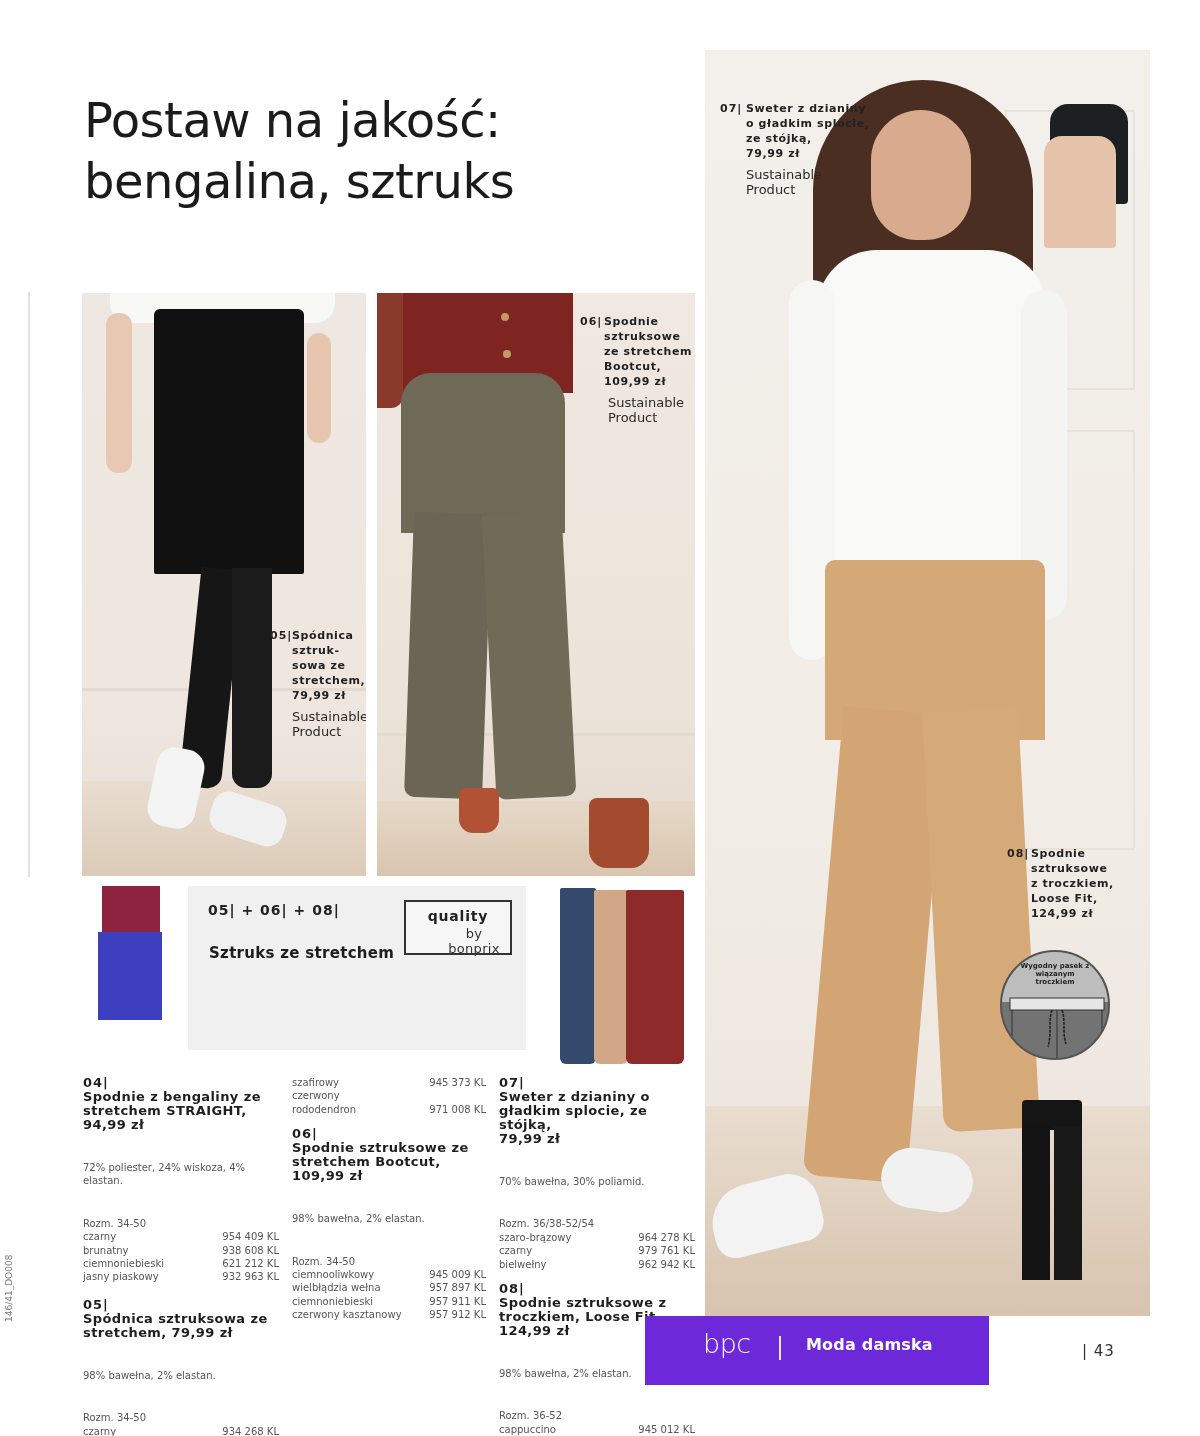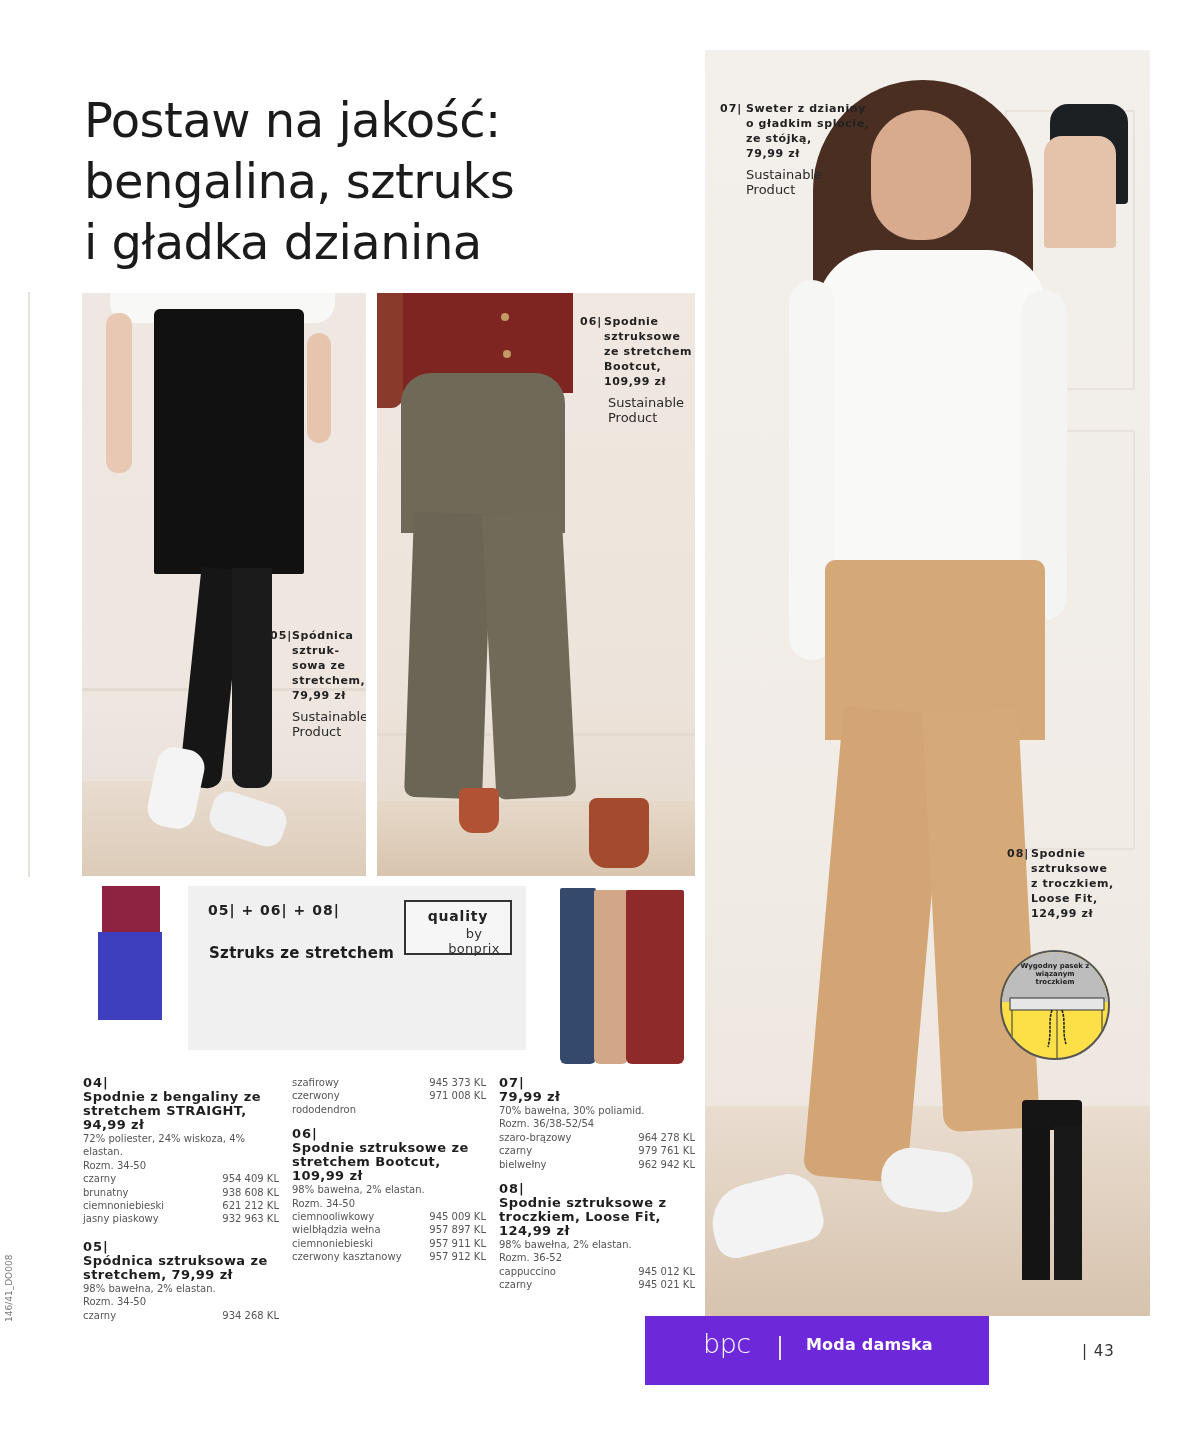--- a/index.html
+++ b/index.html
@@ -59,47 +59,46 @@
   .quality-badge .q2 { font-size: 13px; color: #333; margin-top: 2px; letter-spacing: 0.3px; margin-left: 32px; }
 
   
   .swatch-skirts { left: 88px; top: 886px; width: 78px; height: 135px; }
   .swatch-pants { left: 556px; top: 886px; width: 132px; height: 178px; }
   .swatch-sweaters { left: 1044px; top: 104px; width: 84px; height: 144px; }
   .swatch-black-pants { left: 1022px; top: 1100px; width: 60px; height: 180px; }
 
   
   .drawstring-badge { left: 1000px; top: 950px; width: 110px; height: 110px; border-radius: 50%;
-    border: 2px solid #555; background: #fde047; overflow: hidden; }
+    border: 2px solid #555; background: #737373; overflow: hidden; }
   .drawstring-badge .top { position: absolute; left: 0; right: 0; top: 0; height: 50px; background: #bdbdbd; }
   .drawstring-badge .lbl { position: absolute; left: 14px; right: 14px; top: 10px; font-size: 7px; line-height: 8px; text-align: center; color: #222; font-weight: bold; }
 
   
   .list-col { position: absolute; top: 1076px; font-size: 10px; line-height: 13.4px; color: #444; }
   .list-col .item { margin-bottom: 11px; }
   .list-col .item-head { display: flex; font-size: 13px; line-height: 14px; font-weight: bold; color: #1e1e1e; letter-spacing: 0.4px; flex-direction: column; }
   .list-col .item-head .num { width: 26px; flex: none; letter-spacing: 1px; }
-  .list-col .desc { color: #555; }
+  .list-col .desc { color: #555; margin-top: 29px; }
   .list-col .variant { display: flex; justify-content: space-between; color: #555; }
   .list-col .variant .code { white-space: nowrap; }
 
   
   .footer-bar { left: 645px; top: 1316px; width: 344px; height: 69px; background: #6d28d9; }
   .footer-logo { position: absolute; left: 58px; top: 12px; font-size: 27px; color: #fff; letter-spacing: -0.5px; font-weight: 300; }
   .footer-sep { position: absolute; left: 134px; top: 20px; width: 2px; height: 24px; background: #e5e5e5; }
   .footer-section { position: absolute; left: 161px; top: 19px; font-size: 16px; font-weight: bold; color: #fff; letter-spacing: 0.2px; }
   .page-num { left: 1082px; top: 1342px; font-size: 15px; color: #333; letter-spacing: 1px; }
 </style>
 </head>
 <body>
 
 <h1 class="abs headline">
   <span>Postaw na jakość:</span>
   <span>bengalina, sztruks</span>
-  <span>i gładka dzianina</span>
 </h1>
 
 <div class="abs margin-line"></div>
 <div class="abs job-code">146/41_DO008</div>
 
 <div class="abs photo photo-skirt">
   <div class="wall-trim" style="top:395px;"></div>
   <div class="floor" style="height:95px;background:linear-gradient(180deg,#e9ddd0,#dccbb8);"></div>
 
   <div class="shape" style="left:28px;top:0;width:225px;height:30px;background:#f8f8f6;border-radius:0 0 20px 20px;"></div>
@@ -301,21 +300,21 @@
       </div>
   </div>
 </div>
 
 <div class="list-col" style="left:292px;width:194px;">
   <div class="item">
     <div class="variant">
         <span>szafirowy</span>
         <span class="code">945 373 KL</span>
       </div>
-    <div class="variant" style="align-items:flex-start;gap:12px;">
+    <div class="variant" style="align-items:flex-end;gap:12px;">
         <span style="width:80px;">czerwony rododendron</span>
         <span class="code">971 008 KL</span>
       </div>
   </div>
   <div class="item">
     <div class="item-head">
         <span class="num">06|</span>
         <span>Spodnie sztruksowe ze stretchem Bootcut,</span>
       </div>
     <div class="item-head">
@@ -340,20 +339,21 @@
         <span>czerwony kasztanowy</span>
         <span class="code">957 912 KL</span>
       </div>
   </div>
 </div>
 
 <div class="list-col" style="left:499px;width:196px;">
   <div class="item">
     <div class="item-head">
         <span class="num">07|</span>
+        <span>Sweter z dzianiny o gładkim splocie, ze stójką,</span>
       </div>
     <div class="item-head">
         <span class="num"></span>
         <span>79,99 zł</span>
       </div>
     <div class="desc">70% bawełna, 30% poliamid.</div>
     <div class="desc">Rozm. 36/38-52/54</div>
     <div class="variant">
         <span>szaro-brązowy</span>
         <span class="code">964 278 KL</span>

